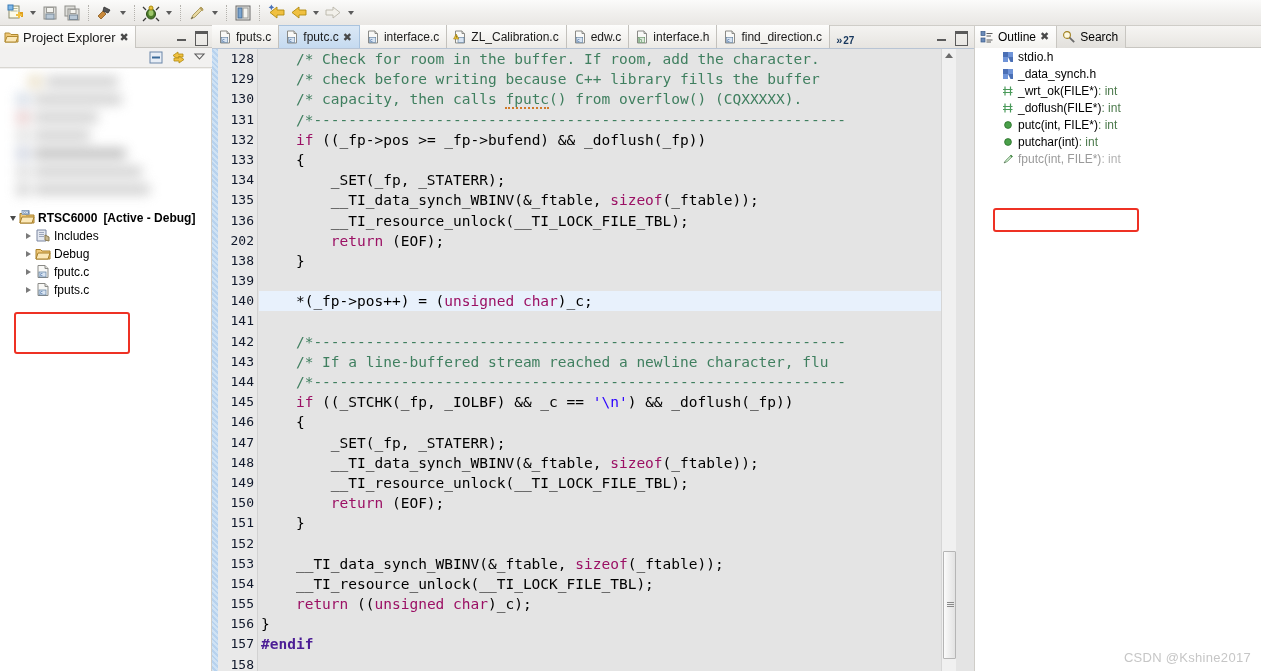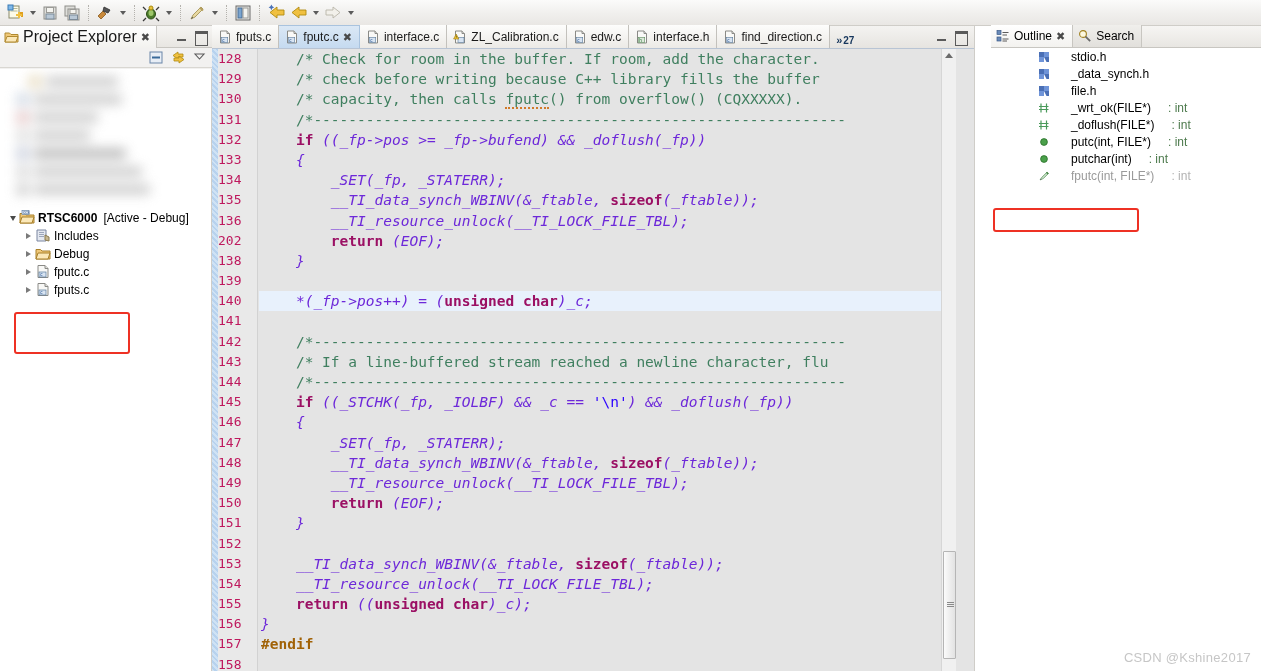--- a/index.html
+++ b/index.html
@@ -53,21 +53,21 @@
     border-bottom: 1px solid #c8c6c1;
   }
   #pe-tab {
     position: absolute; left: 0; top: 0; height: 22px;
     display: flex; align-items: center; gap: 4px;
     padding: 0 6px 0 4px;
     background: linear-gradient(to bottom,#ffffff,#f3f2ef);
     border-right: 1px solid #c8c6c1;
     font-size: 12px;
   }
-  #pe-tab .label { font-size: 16px; color: #1a1a1a; }
+  #pe-tab .label { font-size: 13px; color: #1a1a1a; }
   .x-glyph { color: #4a4a4a; font-size: 11px; font-family: "DejaVu Sans", sans-serif;}
   #pe-winbtns {
     position: absolute; right: 4px; top: 4px; display: flex; gap: 5px; align-items: center;
   }
   .mini-btn { width: 14px; height: 14px; position: relative; }
   .mini-min::after {
     content:""; position:absolute; left:2px; bottom:3px; width:9px; height:2px; background:#5a5a5a;
   }
   .mini-max::after {
     content:""; position:absolute; left:1px; top:1px; width:11px; height:11px;
@@ -156,36 +156,36 @@
     position: absolute; left: 0; top: 0; width: 6px; height: 622px;
     background: #bdd7f0;
     background-image: repeating-linear-gradient(45deg,#cfe2f4 0 2px,#b7d2ee 2px 4px);
   }
   #gutter {
     position: absolute; left: 6px; top: 0; width: 40px; height: 622px;
     background: #e9e9e9;
     border-right: 1px solid #d2d2d2;
   }
   #gutter .ln {
-    height: 20.2px; line-height: 20.2px; text-align: left; padding-right: 3px;
-    font-family: "DejaVu Sans Mono", monospace; font-size: 13px; color: #be185d;
+    height: 20.2px; line-height: 20.2px; text-align: right; padding-right: 3px;
+    font-family: "DejaVu Sans Mono", monospace; font-size: 13px; color: #0f172a;
   }
   #code {
     position: absolute; left: 47px; top: 0; width: 690px; height: 622px;
     background: #e4e4e4;
     font-family: "DejaVu Sans Mono", monospace; font-size: 14.5px;
     white-space: pre; overflow: hidden;
   }
   #code .cl { height: 20.2px; line-height: 20.2px; padding-left: 2px; }
   #code .cl.hl { background: #e8f1fc; }
-  .kw { color: #9b1064; font-weight: bold; }
-  .pp { color: #a16207; font-weight: bold; }
+  .kw { color: #9b1064; font-weight: normal; }
+  .pp { color: #4c1d95; font-weight: bold; }
   .cm { color: #3f7f5f; }
   .st { color: #2a00ff; }
-  .pl { color: #6d28d9; font-style: italic; }
+  .pl { color: #000000; }
   .squig { border-bottom: 2px dotted #d07a2a; }
 
   #ed-vscroll {
     position: absolute; right: 18px; top: 23px; width: 15px; height: 622px;
     background: #f0f0f0; border-left: 1px solid #d6d6d6;
   }
   #ed-vscroll .arrow-up {
     position:absolute; left:3px; top:4px;
     width:0;height:0;border-left:4px solid transparent;border-right:4px solid transparent;
     border-bottom:5px solid #6b6b6b;
@@ -200,35 +200,34 @@
     background: repeating-linear-gradient(to bottom,#8a8a8a 0 1px, transparent 1px 2px);
   }
 
   
   #right-panel {
     position: absolute; left: 974px; top: 26px; width: 287px; height: 645px;
     background: #ffffff;
     border-left: 1px solid #cfcdc8;
   }
   #ol-tabrow {
-    position: relative; height: 22px; display: flex; align-items: flex-end;
+    position: relative; height: 22px; display: flex; align-items: center;
     background: linear-gradient(to bottom,#f6f5f3,#e8e6e2);
     border-bottom: 1px solid #c8c6c1;
-    margin-left: 16px;
   }
   .ol-tab {
     height: 22px; display:flex; align-items:center; gap:4px; padding: 0 7px 0 5px;
     font-size: 12px; border-right: 1px solid #c8c6c1;
   }
   .ol-tab.active { background: linear-gradient(to bottom,#ffffff,#f3f2ef); }
   .ol-tab.inactive { background: linear-gradient(to bottom,#f0efec,#e2e0dc); }
   #ol-body { position:absolute; left:0; top:22px; width:286px; height:623px; background:#fff; }
   .ol-row {
-    height: 17px; display: flex; align-items: center; gap: 20px;
-    padding-left: 26px; font-size: 12px; white-space: nowrap; margin-left: 36px;
+    height: 17px; display: flex; align-items: center; gap: 3px;
+    padding-left: 26px; font-size: 12px; white-space: nowrap;
   }
   .ol-ico { width: 14px; height: 14px; position: relative; flex: none; }
   .ol-name { color: #000; }
   .ol-name.dim { color: #9a9a9a; }
   .ol-type { color: #4d7a4d; }
   .ol-type.dim { color: #b2b2b2; }
   #redbox-outline {
     position: absolute; left: 18px; top: 160px; width: 146px; height: 24px;
     border: 2px solid #ee3124; border-radius: 3px; pointer-events: none;
   }
@@ -435,21 +434,21 @@
             </span>
           <span class="tree-ico">
             <svg width="16" height="15" viewBox="0 0 16 15">
               <path d="M1 3.5 L5.5 3.5 L7 5 L15 5 L15 13 L1 13 Z" fill="#f0c878" stroke="#a8802a"></path>
               <path d="M1 13 L3 7 L15 7 L13 13 Z" fill="#fbe8b8" stroke="#a8802a"></path>
               <rect x="3" y="0.5" width="7" height="4" fill="#d8e4f2" stroke="#6a86a8" stroke-width="0.7"></rect>
               <text x="4" y="3.7" font-size="3.2" fill="#2a4a7a" font-family="Liberation Sans">CCS</text>
             </svg>
           </span>
           <span class="t-label" style="font-weight:bold;">RTSC6000</span>
-          <span class="t-label" style="font-weight:normal;margin-left:6px;">[Active - Debug]</span>
+          <span class="t-label" style="font-weight:bold;margin-left:6px;">[Active - Debug]</span>
         </div>
 
         <div class="tree-row" style="padding-left:22px;">
           <span class="tw">
               <span class="tw-arrow"></span>
             </span>
           <span class="tree-ico">
             <svg width="16" height="15" viewBox="0 0 16 15">
               <path d="M2 2 L11 2 L11 13 L2 13 Z" fill="#e4e8f0" stroke="#7a86a0"></path>
               <path d="M4 4.5 L9 4.5 M4 6.5 L9 6.5 M4 8.5 L9 8.5" stroke="#8a94ac" stroke-width="0.8"></path>
@@ -681,31 +680,20 @@
           <svg width="14" height="14" viewBox="0 0 14 14">
             <rect x="2" y="2" width="5" height="5" fill="#4a6fb5"></rect>
             <rect x="7" y="2" width="5" height="5" fill="#6f94d8"></rect>
             <rect x="2" y="7" width="5" height="5" fill="#6f94d8"></rect>
             <path d="M7 7 L12 7 L12 12 L9.5 12 Z" fill="#4a6fb5"></path>
           </svg>
         </span>
         <span class="ol-name">_data_synch.h</span>
       </div>
 
-      <div class="ol-row">
-        <span class="ol-ico">
-          <svg width="14" height="14" viewBox="0 0 14 14">
-            <rect x="2" y="2" width="5" height="5" fill="#4a6fb5"></rect>
-            <rect x="7" y="2" width="5" height="5" fill="#6f94d8"></rect>
-            <rect x="2" y="7" width="5" height="5" fill="#6f94d8"></rect>
-            <path d="M7 7 L12 7 L12 12 L9.5 12 Z" fill="#4a6fb5"></path>
-          </svg>
-        </span>
-        <span class="ol-name">file.h</span>
-      </div>
 
       <div class="ol-row">
         <span class="ol-ico">
           <svg width="14" height="14" viewBox="0 0 14 14">
             <path d="M4 2.5 L4 11.5 M9.5 2.5 L9.5 11.5 M2 5.5 L11.5 5.5 M2 8.5 L11.5 8.5" stroke="#4a9a5a" stroke-width="1.2" fill="none"></path>
           </svg>
         </span>
         <span class="ol-name">_wrt_ok(FILE*)</span>
         <span class="ol-type" style="margin-left:-3px;"> : int</span>
       </div>

